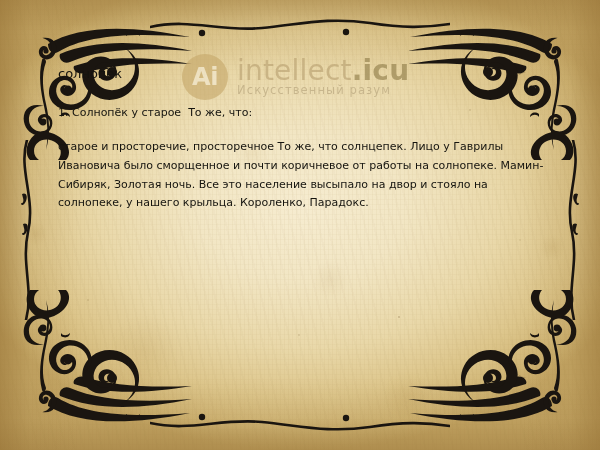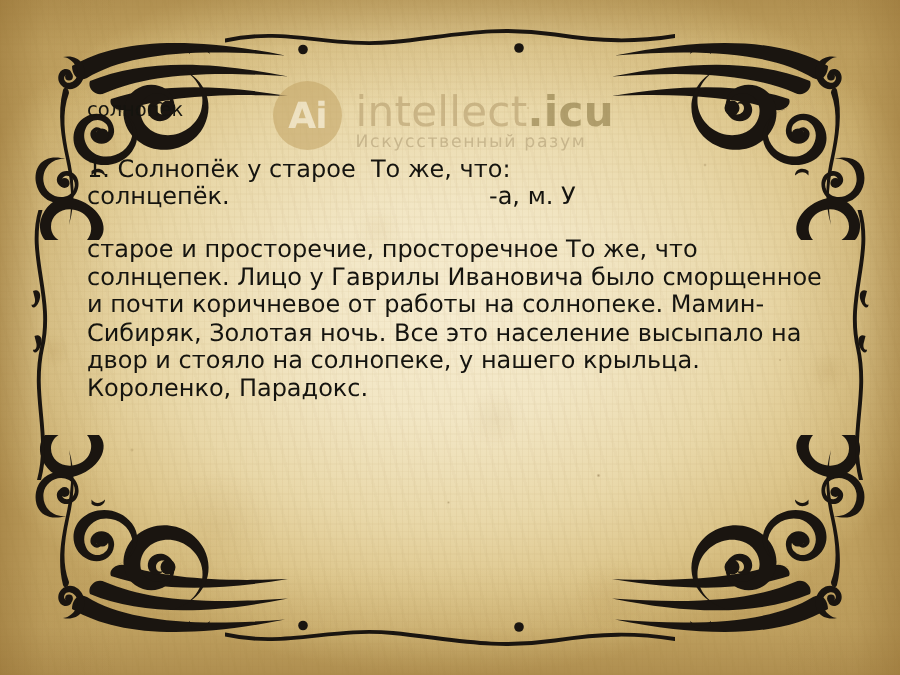--- a/index.html
+++ b/index.html
@@ -109,21 +109,21 @@
   .edge-bottom { left: 150px; bottom: 16px; width: 300px; height: 26px; transform: scaleY(-1); }
   .edge-left   { left: 14px; top: 140px;  width: 26px; height: 180px; }
   .edge-right  { right: 14px; top: 140px; width: 26px; height: 180px; transform: scaleX(-1); }
 
   
   .watermark {
     position: absolute;
     left: 182px;
     top: 54px;
     display: flex;
-    align-items: flex-end;
+    align-items: center;
     gap: 9px;
     opacity: .62;
   }
   .wm-badge {
     width: 46px;
     height: 46px;
     border-radius: 50%;
     background: #c6a86a;
     display: flex;
     align-items: center;
@@ -164,21 +164,21 @@
   }
   .headword {
     font-family: "DejaVu Sans", sans-serif;
     font-size: 13px;
     line-height: 1.3;
     color: #15140f;
   }
   .entry {
     margin-top: 21px;
     font-family: "DejaVu Sans", sans-serif;
-    font-size: 16px;
+    font-size: 11px;
     line-height: 18.6px;
     color: #15140f;
   }
   .entry-line { white-space: pre; }
   .entry-body {
     margin-top: 16px;
     white-space: normal;
     width: 490px;
   }
 </style>
@@ -332,21 +332,17 @@
       <div class="wm-title"><span>intellect</span><b>.icu</b></div>
       <div class="wm-sub">Искусственный  разум</div>
     </div>
   </div>
 
   <div class="content">
     <div class="headword">солнопек</div>
 
     <div class="entry">
       <div class="entry-line">1. Солнопёк у старое  То же, что:</div>
-      <div class="entry-line" style="display:flex;">
-        <span style="width:268px;display:inline-block;">солнцепёк.</span>
-        <span>-а, м. У</span>
-      </div>
       <div class="entry-body">старое  и  просторечие, просторечное  То же, что солнцепек. Лицо у Гаврилы Ивановича было сморщенное и почти коричневое от работы на солнопеке. Мамин-Сибиряк, Золотая ночь. Все это население высыпало на двор и стояло на солнопеке, у нашего крыльца. Короленко, Парадокс.</div>
     </div>
   </div>
 
 </div>
 
 </body></html>

